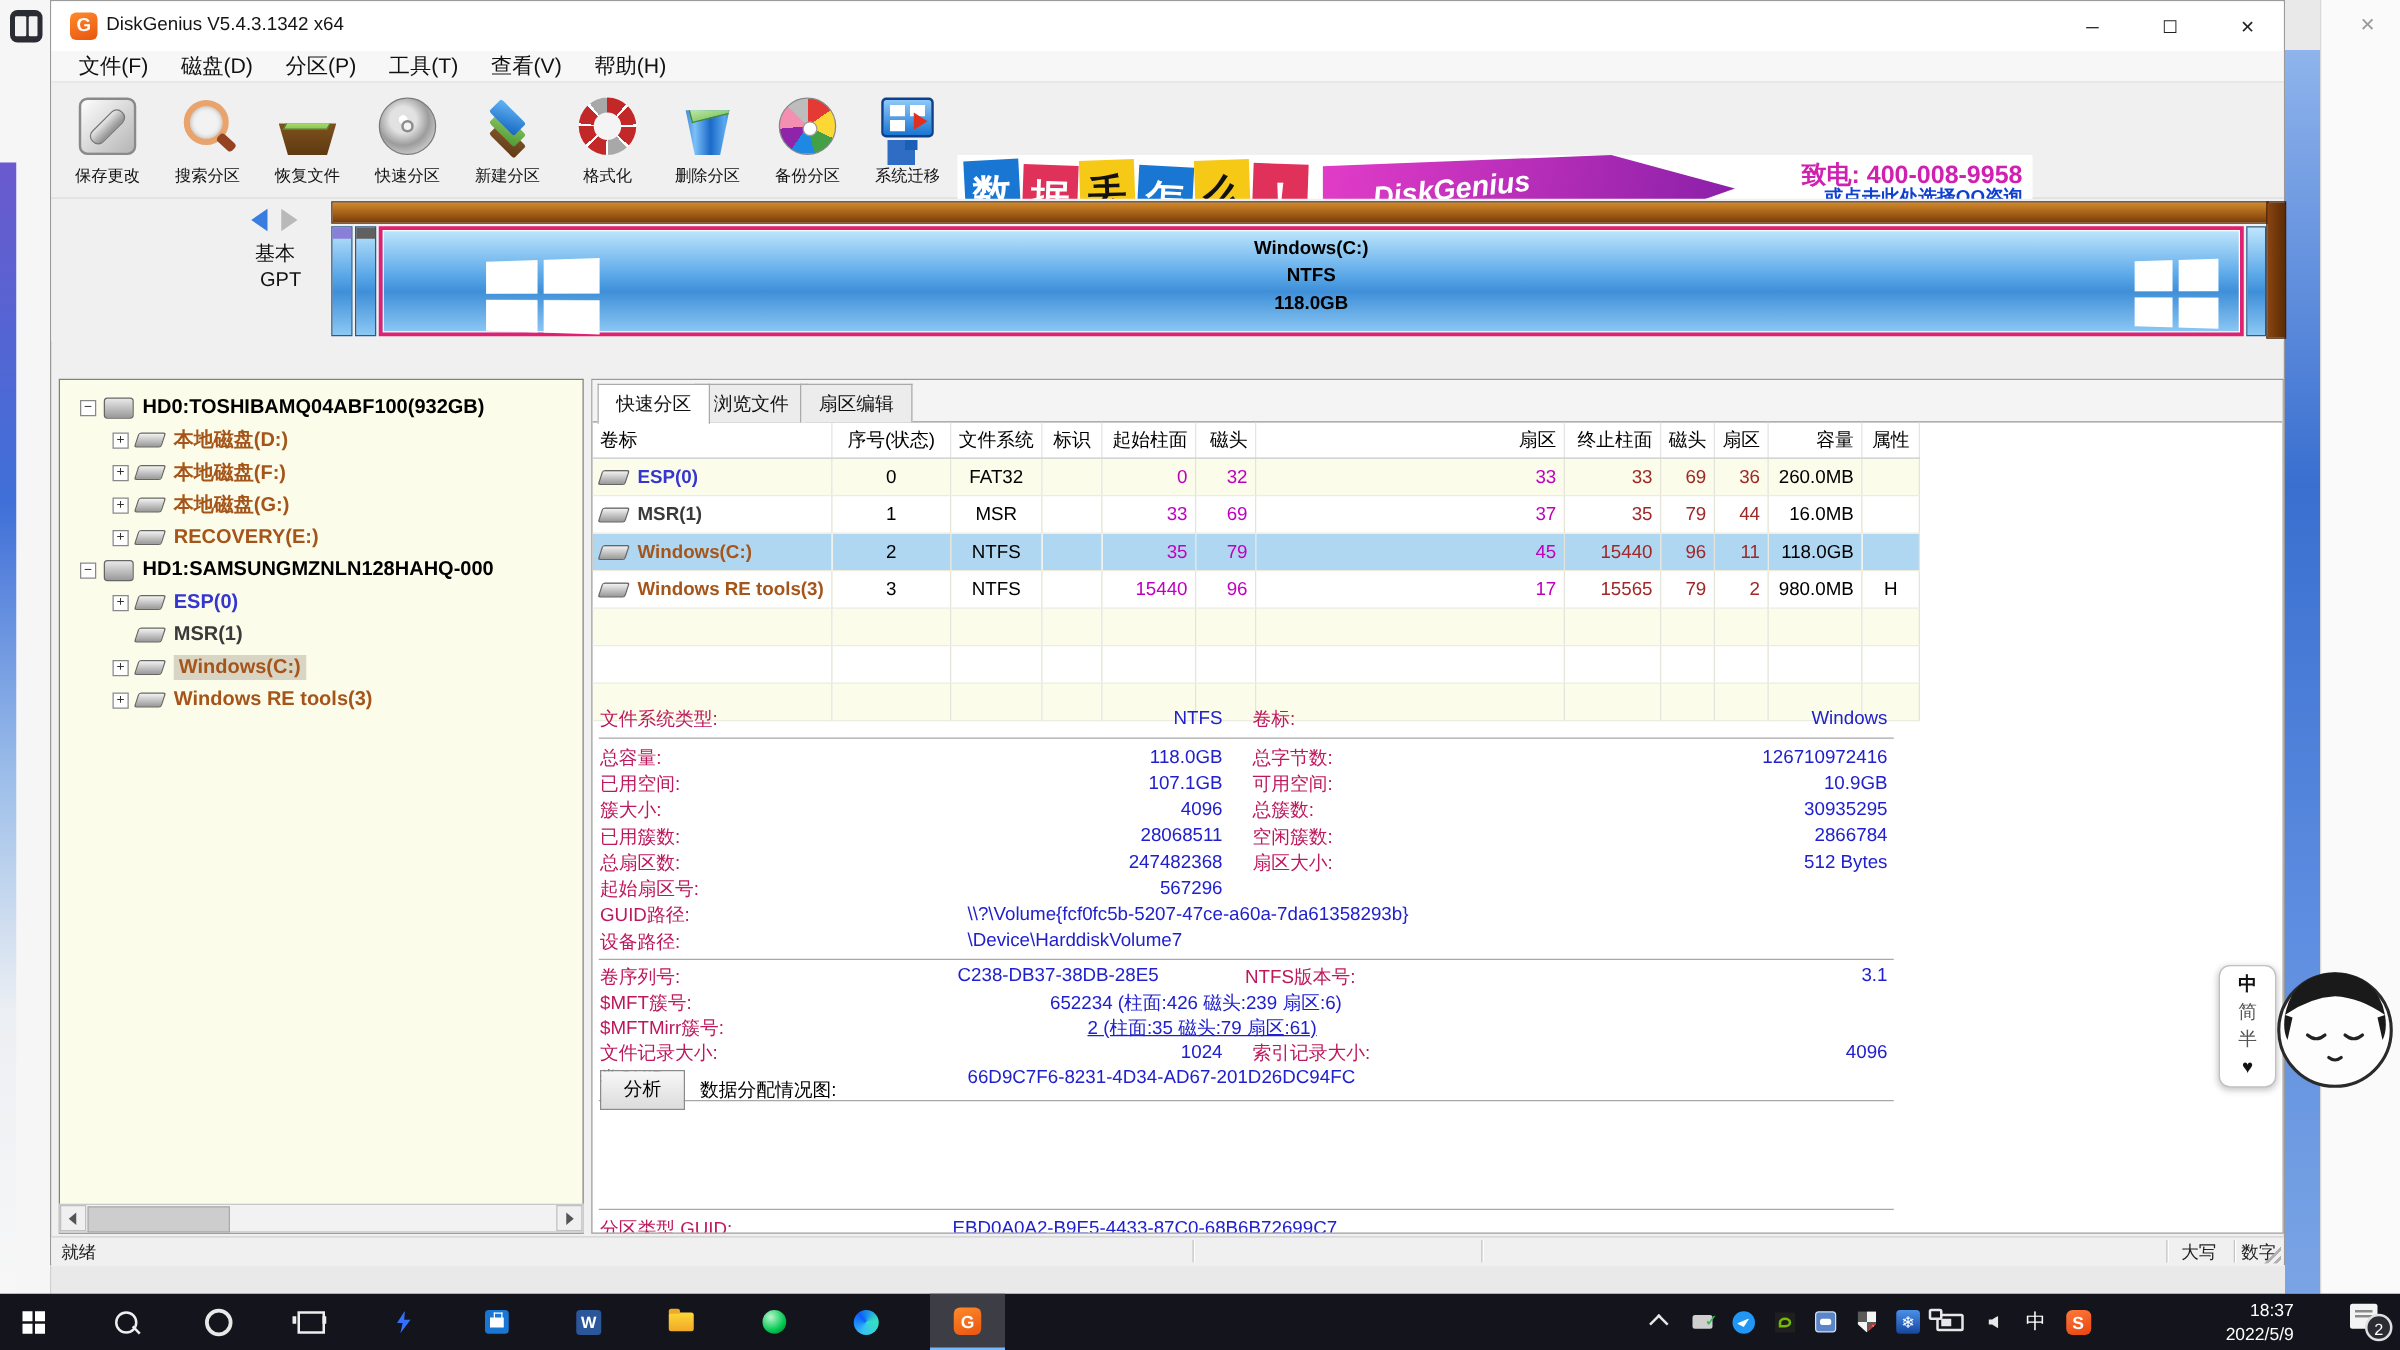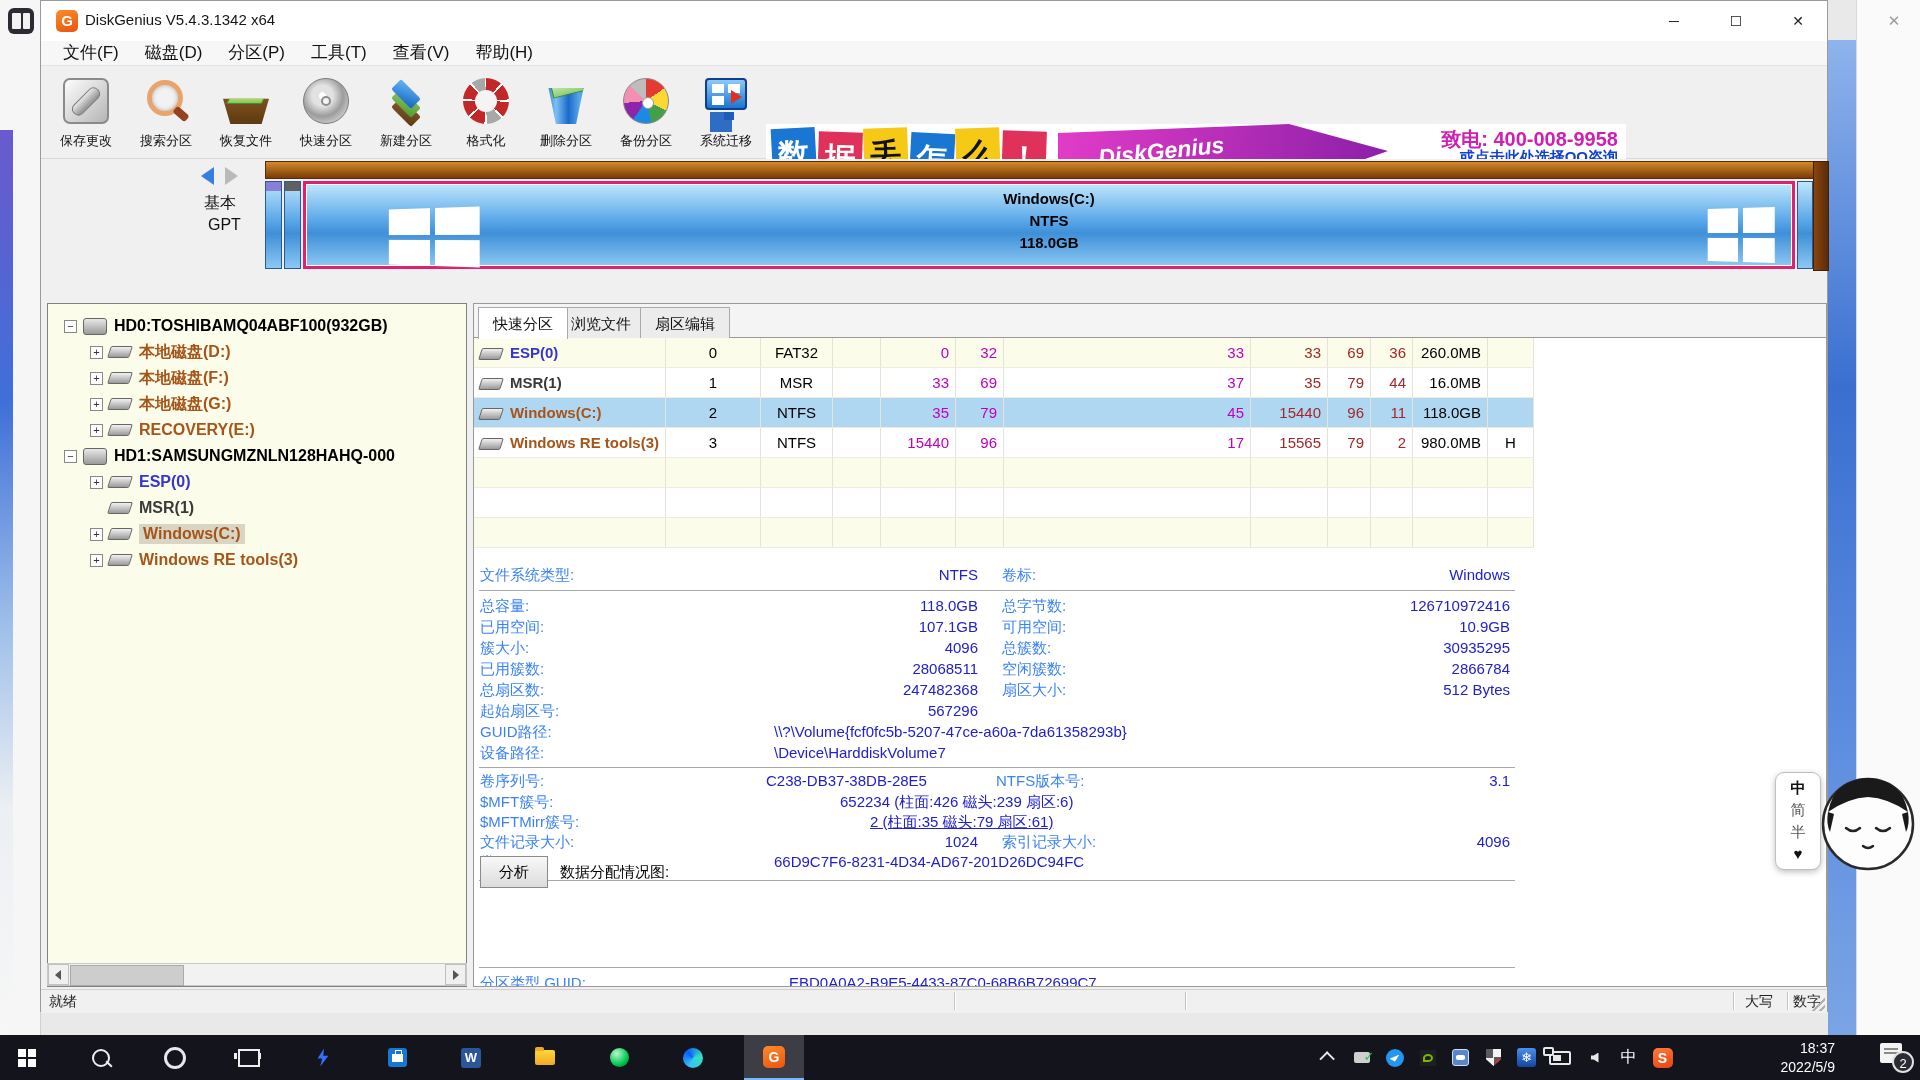--- a/index.html
+++ b/index.html
@@ -148,21 +148,21 @@
   td.v-start{color:#c000c0;}
   td.v-end{color:#a02828;}
   .pname{font-weight:bold;}
   .pn-blue{color:#3535cf;}
   .pn-dark{color:#3a3a3a;}
   .pn-brown{color:#a5551a;}
   .rowico{display:inline-block;width:20px;height:10px;background:linear-gradient(#f2f2f2,#9a9a9a);border:1px solid #666;border-radius:2px;margin-right:8px;transform:skewX(-18deg);vertical-align:middle;}
 
   
   .drow{position:absolute;font-size:15px;white-space:nowrap;}
-  .dlbl{position:absolute;color:#3b82f6;text-align:center;}
+  .dlbl{position:absolute;color:#be185d;text-align:center;}
   .dval{position:absolute;color:#2020cf;}
   .dval.r1{left:6px;width:498px;text-align:right;}
   .dval.r2{left:530px;width:506px;text-align:right;}
   .dlbl.c1{left:6px;}
   .dlbl.c2{left:528px;}
   .dsep{position:absolute;left:5px;width:1036px;height:1px;background:#a8a8a8;}
   #analyze-btn{position:absolute;left:6px;top:552px;width:66px;height:30px;background:linear-gradient(#f8f8f8,#dcdcdc);border:1px solid #8a8a8a;font-size:15px;text-align:center;line-height:30px;color:#000;}
   #alloc-lbl{position:absolute;left:86px;top:559px;font-size:15px;color:#000;}
 
   
@@ -436,20 +436,34 @@
           <col style="width:75px">
             <col style="width:48px">
             <col style="width:247px">
             <col style="width:77px">
           <col style="width:43px">
             <col style="width:42px">
             <col style="width:75px">
             <col style="width:46px">
         </colgroup>
         <tbody>
+            <tr>
+          <th class="col-l">卷标</th>
+              <th class="col-c">序号(状态)</th>
+          <th class="col-c">文件系统</th>
+              <th class="col-c">标识</th>
+          <th class="col-r">起始柱面</th>
+              <th class="col-r">磁头</th>
+          <th class="col-r">扇区</th>
+              <th class="col-r">终止柱面</th>
+          <th class="col-r">磁头</th>
+              <th class="col-r">扇区</th>
+          <th class="col-r">容量</th>
+              <th class="col-c">属性</th>
+        </tr>
         <tr class="cream">
           <td class="col-l"><span class="rowico"></span><span class="pname pn-blue">ESP(0)</span></td>
           <td class="col-c">0</td>
               <td class="col-c">FAT32</td>
           <td class="col-c"></td>
               <td class="col-r v-start">0</td>
           <td class="col-r v-start">32</td>
               <td class="col-r v-start">33</td>
           <td class="col-r v-end">33</td>
               <td class="col-r v-end">69</td>
@@ -617,21 +631,21 @@
       <div class="drow" style="top:549px;">
         <span class="dlbl c1">卷GUID:</span>
           <span class="dval" style="left:300px;">66D9C7F6-8231-4D34-AD67-201D26DC94FC</span>
       </div>
       <div class="dsep" style="top:576px;"></div>
       <div id="analyze-btn">分析</div>
       <div id="alloc-lbl">数据分配情况图:</div>
       <div class="dsep" style="top:663px;"></div>
       <div class="drow" style="top:670px;">
         <span class="dlbl c1">分区类型 GUID:</span>
-          <span class="dval" style="left:315px;text-decoration:underline;">EBD0A0A2-B9E5-4433-87C0-68B6B72699C7</span>
+          <span class="dval" style="left:288px;text-decoration:underline;">EBD0A0A2-B9E5-4433-87C0-68B6B72699C7</span>
       </div>
     </div>
 
     <div class="abs" id="statusbar">
       <span class="st" style="left:8px;">就绪</span>
       <span class="stdiv" style="left:913px;"></span>
       <span class="stdiv" style="left:1144px;"></span>
       <span class="stdiv" style="left:1692px;"></span>
       <span class="st" style="left:1704px;">大写</span>
       <span class="stdiv" style="left:1746px;"></span>

